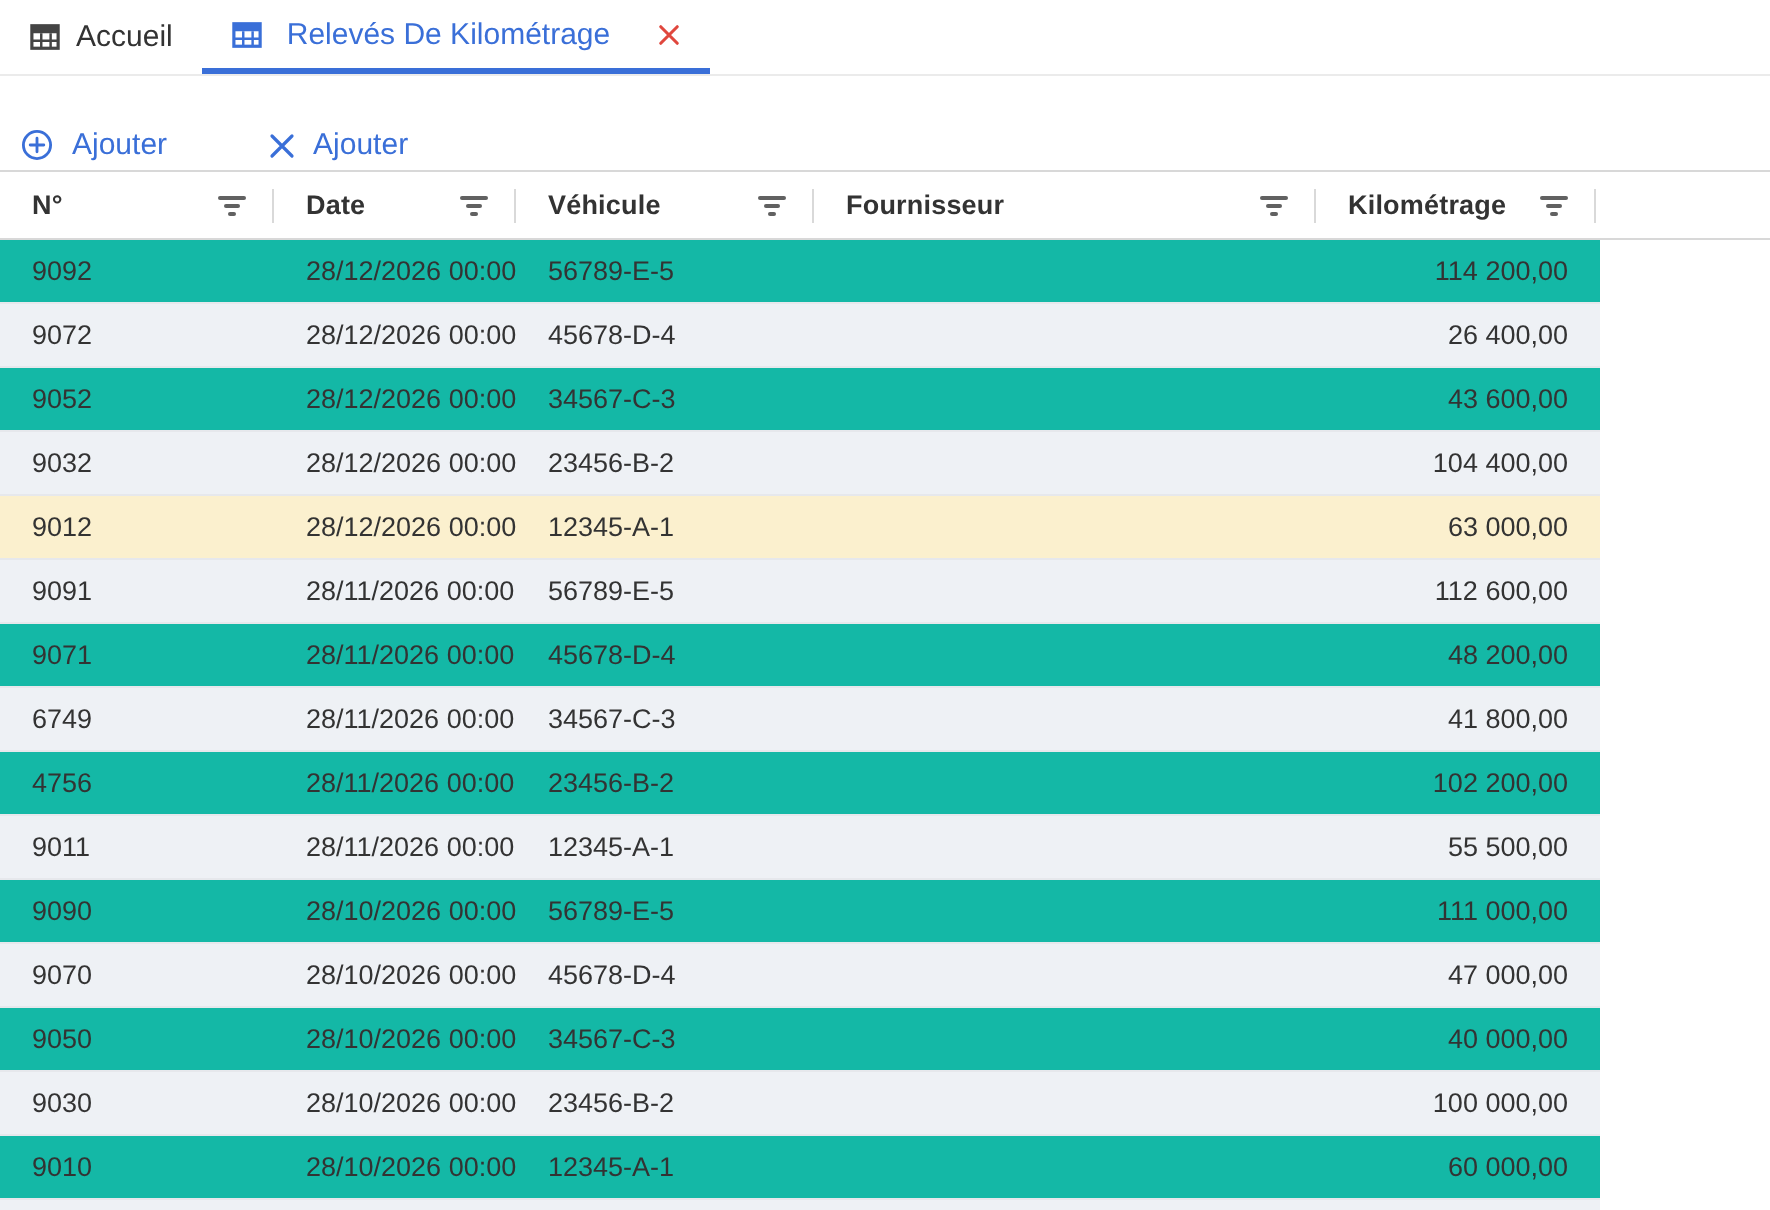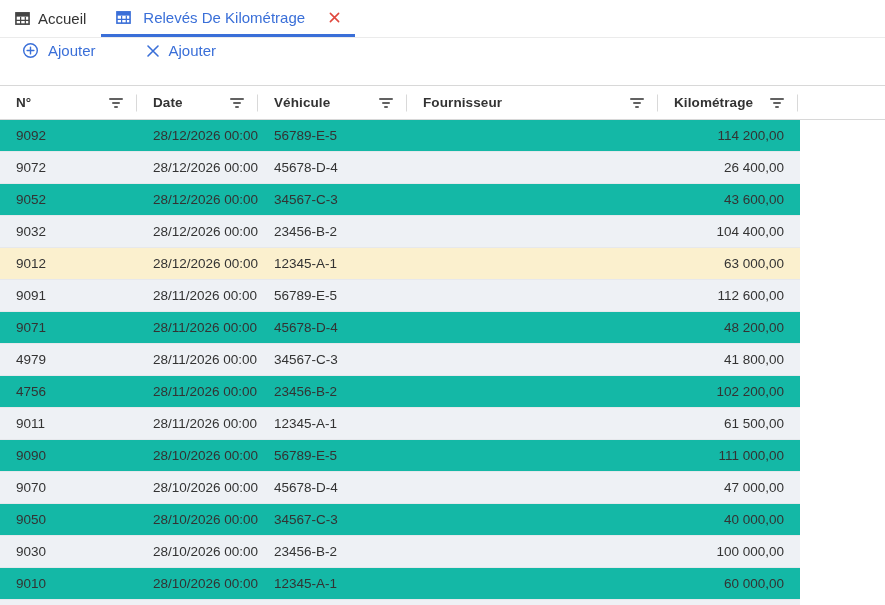--- a/index.html
+++ b/index.html
@@ -9,21 +9,21 @@
     position:relative;
   }
   
   .tabbar{display:flex;align-items:stretch;height:38px;border-bottom:1px solid var(--tabbar-border);box-sizing:border-box;}
   .tab{display:flex;align-items:center;gap:8px;padding:0 15px;font-size:15px;color:#333;cursor:pointer;box-sizing:border-box;}
   .tab .ticon{display:flex;align-items:center;color:#444;}
   .tab.active{color:var(--accent);border-bottom:3px solid var(--accent);gap:12px;}
   .tab.active .ticon{color:var(--accent);}
   .tab-close{margin-left:12px;color:var(--danger);display:flex;align-items:center;}
   
-  .toolbar{height:47px;display:flex;align-items:flex-start;padding-left:14px;gap:34px;box-sizing:border-box;}
+  .toolbar{height:47px;display:flex;align-items:flex-end;padding-left:2px;gap:34px;box-sizing:border-box;}
   .tbtn{display:flex;align-items:center;gap:9px;background:none;border:none;color:var(--accent);font-size:15px;font-family:inherit;cursor:pointer;padding:4px 8px;}
   .tbtn svg{display:block;}
   
   .grid{width:885px;}
   .ghead{display:flex;width:800px;height:35px;border-top:1px solid var(--header-border);border-bottom:1px solid var(--header-border);box-sizing:border-box;align-items:center;}
   .ghead{width:885px;}
   .hcell{position:relative;display:flex;align-items:center;height:100%;box-sizing:border-box;padding:0 0 0 16px;}
   .hlabel{font-size:13.5px;font-weight:700;color:#333;letter-spacing:.1px;}
   .ficon{margin-left:auto;margin-right:14px;display:flex;flex-direction:column;align-items:center;gap:2px;width:15px;cursor:pointer;}
   .ficon i{display:block;height:2px;border-radius:1px;background:var(--icon-gray);}
@@ -182,39 +182,39 @@
         <div class="cell num" style="width: 140px;">112 600,00</div>
       </div>
       <div class="row">
         <div class="cell" style="width: 137px;">9071</div>
         <div class="cell" style="width: 121px;">28/11/2026 00:00</div>
         <div class="cell" style="width: 149px;">45678-D-4</div>
         <div class="cell" style="width: 251px;"></div>
         <div class="cell num" style="width: 140px;">48 200,00</div>
       </div>
       <div class="row">
-        <div class="cell" style="width: 137px;">4979</div>
+        <div class="cell" style="width: 137px;">6749</div>
         <div class="cell" style="width: 121px;">28/11/2026 00:00</div>
         <div class="cell" style="width: 149px;">34567-C-3</div>
         <div class="cell" style="width: 251px;"></div>
         <div class="cell num" style="width: 140px;">41 800,00</div>
       </div>
       <div class="row">
         <div class="cell" style="width: 137px;">4756</div>
         <div class="cell" style="width: 121px;">28/11/2026 00:00</div>
         <div class="cell" style="width: 149px;">23456-B-2</div>
         <div class="cell" style="width: 251px;"></div>
         <div class="cell num" style="width: 140px;">102 200,00</div>
       </div>
       <div class="row">
         <div class="cell" style="width: 137px;">9011</div>
         <div class="cell" style="width: 121px;">28/11/2026 00:00</div>
         <div class="cell" style="width: 149px;">12345-A-1</div>
         <div class="cell" style="width: 251px;"></div>
-        <div class="cell num" style="width: 140px;">61 500,00</div>
+        <div class="cell num" style="width: 140px;">55 500,00</div>
       </div>
       <div class="row">
         <div class="cell" style="width: 137px;">9090</div>
         <div class="cell" style="width: 121px;">28/10/2026 00:00</div>
         <div class="cell" style="width: 149px;">56789-E-5</div>
         <div class="cell" style="width: 251px;"></div>
         <div class="cell num" style="width: 140px;">111 000,00</div>
       </div>
       <div class="row">
         <div class="cell" style="width: 137px;">9070</div>

